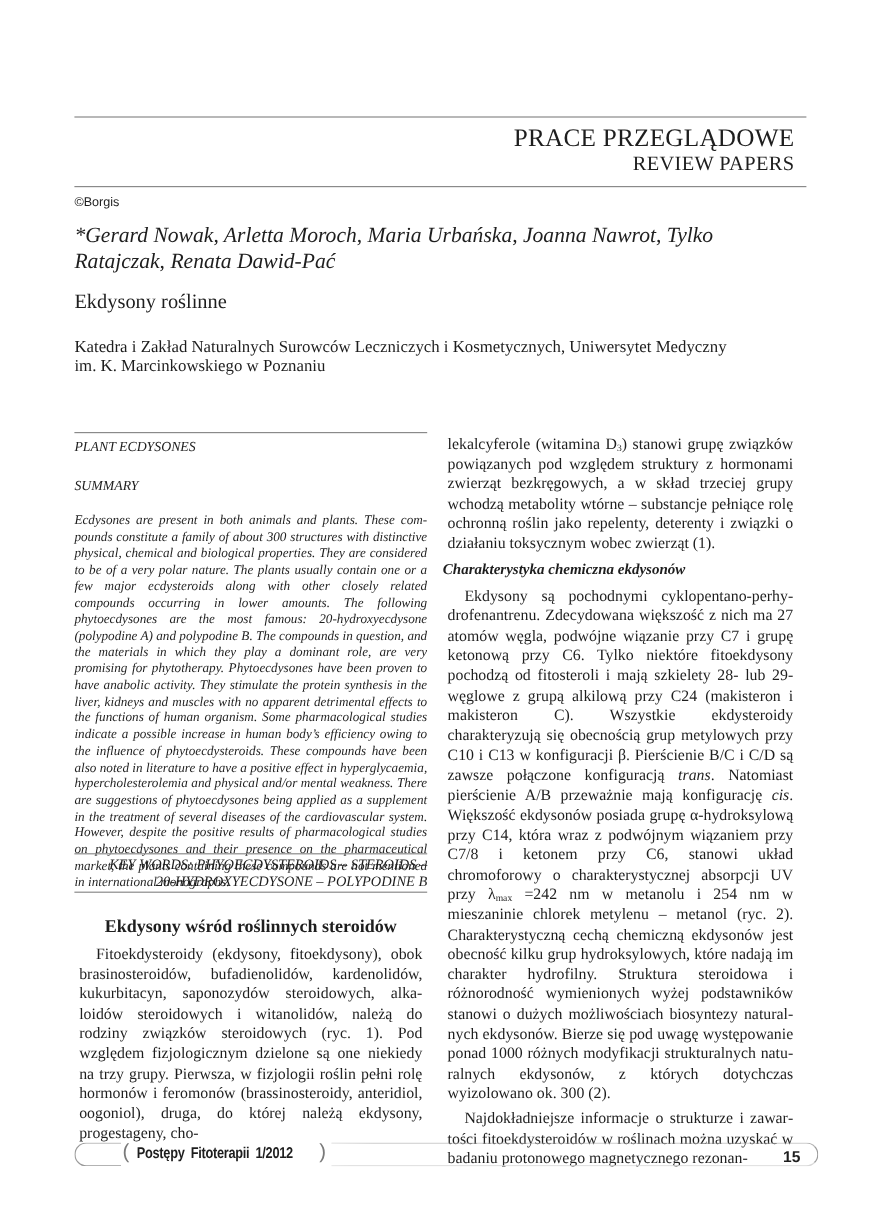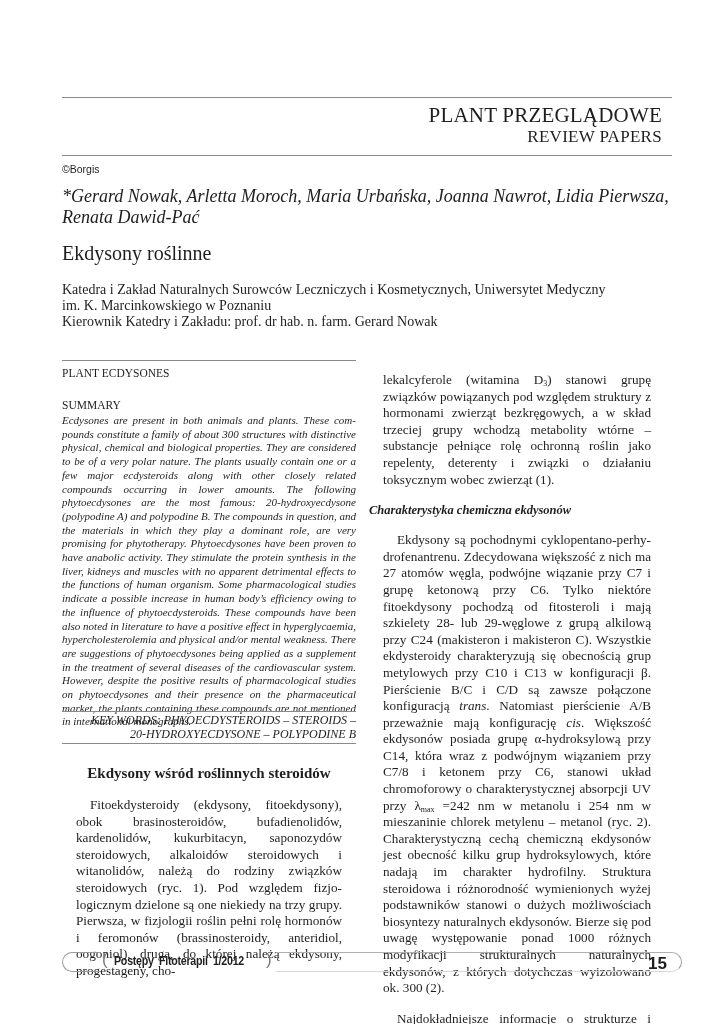--- a/index.html
+++ b/index.html
@@ -3,61 +3,60 @@
   <meta charset="utf-8">
   <style>
     html, body { margin: 0; padding: 0; background: #ffffff; }
     body { width: 724px; height: 1024px; position: relative; overflow: hidden; color: #1e1e1e; font-family: "Liberation Serif", serif; }
     .hr { position: absolute; height: 0; border-top: 1.5px solid #8a8a8a; }
     .abs { position: absolute; }
     .section-title { right: 62px; text-align: right; font-size: 21px; letter-spacing: 0.2px; line-height: 1; }
     .section-sub { right: 62px; text-align: left; font-size: 17px; letter-spacing: 0.3px; line-height: 1; }
     .borgis { left: 62px; top: 163px; font-family: "Liberation Sans", sans-serif; font-size: 10.5px; }
     .authors { left: 62px; top: 186px; width: 610px; font-style: italic; font-size: 18px; line-height: 21px; }
-    .title { left: 62px; top: 243px; font-size: 20px; line-height: 1; }
+    .title { left: 62px; top: 243px; font-size: 17px; line-height: 1; }
     .affil { left: 62px; top: 282px; width: 610px; font-size: 14px; line-height: 16px; }
     .col-left { left: 62px; top: 362px; width: 294px; }
     .col-right { left: 369px; top: 358px; width: 296px; }
-    .abs-head { font-size: 11.5px; line-height: 14px; }
+    .abs-head { font-style: italic; font-size: 11.5px; line-height: 14px; }
     .summary-text { font-style: italic; font-size: 11px; line-height: 13.7px; text-align: justify; hyphens: manual; }
     .kw { font-style: italic; font-size: 12px; line-height: 14px; text-align: right; }
     .h2 { font-weight: bold; font-size: 15px; text-align: center; line-height: 18px; }
     .body-text { font-size: 13.2px; line-height: 16.6px; text-align: justify; }
-    .body-text p { margin: 14px; }
+    .body-text p { margin: 4px; }
     .indent { text-indent: 14px; }
     .h3 { font-weight: bold; font-style: italic; font-size: 12.5px; line-height: 16px; }
     sub { font-size: 8px; vertical-align: -2px; line-height: 0; }
     .footer { position: absolute; left: 62px; top: 950px; width: 626px; height: 22px; }
     .f-left { position: absolute; left: 0; top: 2px; width: 38px; height: 18px; border: 1px solid #9a9a9a; border-right: none; border-radius: 10px 0 0 10px; }
     .f-brace { position: absolute; top: 1px; font-size: 17px; color: #7a7a7a; font-family: "Liberation Sans", sans-serif; line-height: 18px; }
     .f-journal { position: absolute; left: 52px; top: 2px; font-family: "Liberation Sans", sans-serif; font-weight: bold; font-size: 13px; letter-spacing: -0.3px; transform: scaleX(0.82); transform-origin: left; line-height: 18px; word-spacing: 3px; }
     .f-bar { position: absolute; left: 214px; top: 2px; width: 405px; height: 18px; border-top: 1px solid #b0b0b0; border-bottom: 1px solid #d8d8d8; border-right: 1px solid #9a9a9a; border-radius: 0 10px 10px 0; }
-    .f-page { position: absolute; right: 14px; top: 2px; font-family: "Liberation Sans", sans-serif; font-weight: bold; font-size: 17px; line-height: 18px; }
+    .f-page { position: absolute; right: 14px; top: 2px; font-family: "Liberation Sans", sans-serif; font-weight: bold; font-size: 13px; line-height: 18px; }
   </style>
 </head>
 <body>
 
 <div class="hr" style="left:62px; top:97px; width:610px;"></div>
-<div class="abs section-title" style="top:105px;">PLANT PRZEGLĄDOWE</div>
+<div class="abs section-title" style="top:105px;">PRACE PRZEGLĄDOWE</div>
 <div class="abs section-sub" style="top:128px;">REVIEW PAPERS</div>
 <div class="hr" style="left:62px; top:155px; width:610px;"></div>
 <div class="abs borgis">©Borgis</div>
 
-<div class="abs authors">*Gerard Nowak, Arletta Moroch, Maria Urbańska, Joanna Nawrot, Lidia Pierwsza, Renata Dawid-Pać</div>
+<div class="abs authors">*Gerard Nowak, Arletta Moroch, Maria Urbańska, Joanna Nawrot, Tylko Ratajczak, Renata Dawid-Pać</div>
 <div class="abs title">Ekdysony roślinne</div>
 <div class="abs affil">
   <div>Katedra i Zakład Naturalnych Surowców Leczniczych i Kosmetycznych, Uniwersytet Medyczny</div>
   <div>im. K. Marcinkowskiego w Poznaniu</div>
-  <div>Kierownik Katedry i Zakładu: prof. dr hab. n. farm. Gerard Nowak</div>
 </div>
 
 <div class="hr" style="left:62px; top:360px; width:294px;"></div>
 <div class="abs col-left">
   <div class="abs-head" style="margin-top:4px;">PLANT ECDYSONES</div>
-  <div class="abs-head" style="margin-top:18px; margin-bottom:2px;">SUMMARY</div>
+  <div class="abs-head" style="margin-top:18px; margin-bottom:16px;">SUMMARY</div>
   <div class="summary-text">Ecdysones are present in both animals and plants. These com­pounds constitute a family of about 300 structures with distinctive physical, chemical and biological properties. They are considered to be of a very polar nature. The plants usually contain one or a few major ecdysteroids along with other closely related compounds occurring in lower amounts. The following phytoecdysones are the most famous: 20-hydroxyecdysone (polypodine A) and polypo­dine B. The compounds in question, and the materials in which they play a dominant role, are very promising for phytotherapy. Phytoecdysones have been proven to have anabolic activity. They stimulate the protein synthesis in the liver, kidneys and muscles with no apparent detrimental effects to the functions of human organism. Some pharmacological studies indicate a possible increase in human body’s efficiency owing to the influence of phytoecdysteroids. These compounds have been also noted in literature to have a positive effect in hyperglycaemia, hypercho­lesterolemia and physical and/or mental weakness. There are suggestions of phytoecdysones being applied as a supplement in the treatment of several diseases of the cardiovascular system. However, despite the positive results of pharmacological studies on phytoecdysones and their presence on the pharmaceutical market, the plants containing these compounds are not mentioned in international monographs.</div>
 </div>
 
 <div class="hr" style="left:62px; top:711px; width:294px;"></div>
 <div class="abs kw" style="left:62px; top:713px; width:294px;">
   <div>KEY WORDS: PHYOECDYSTEROIDS – STEROIDS –</div>
   <div>20-HYDROXYECDYSONE – POLYPODINE B</div>
 </div>
 <div class="hr" style="left:62px; top:743px; width:294px;"></div>
 

